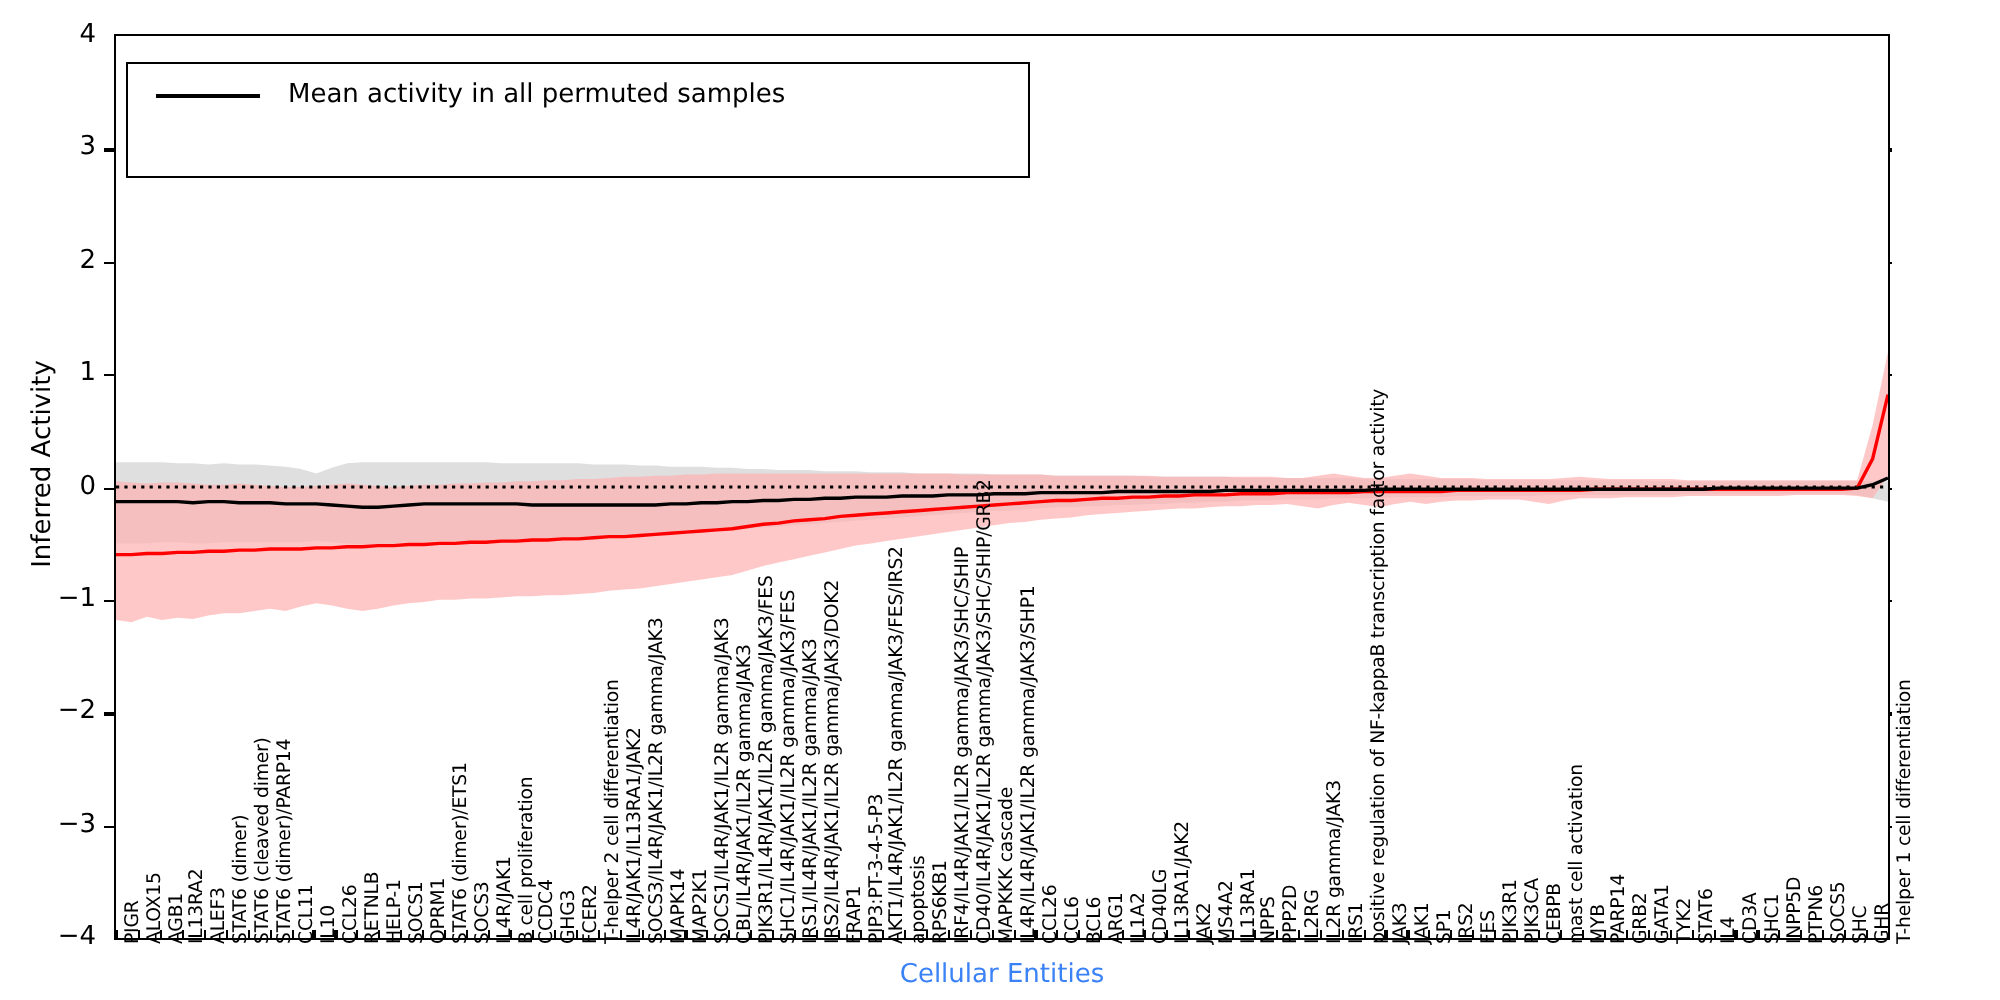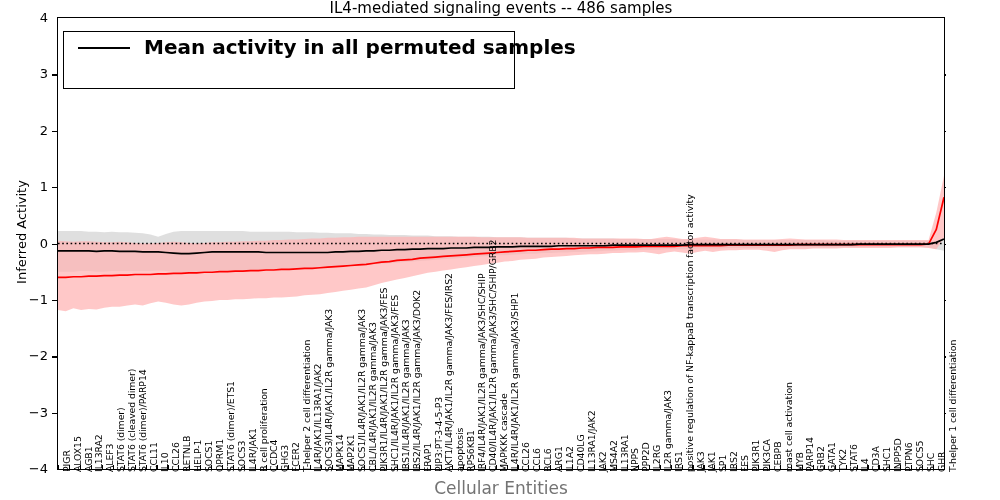--- a/index.html
+++ b/index.html
@@ -20,21 +20,21 @@
 
   .ylabel{
     position:absolute;
     left:-88px;top:222px;width:220px;height:20px;
     transform:rotate(-90deg);
     text-align:center;font-size:13px;color:#000;line-height:20px;
   }
 
   .xlabel{
     position:absolute;left:57px;top:479px;width:888px;height:18px;
-    text-align:center;font-size:17px;color:#737373;line-height:18px;
+    text-align:center;font-size:13px;color:#3b82f6;line-height:18px;
   }
 
   
   #plot{
     position:absolute;left:57px;top:17px;width:888px;height:453px;
     border:1.3px solid #000;box-sizing:border-box;
     overflow:hidden;background:#fff;
   }
   #plotsvg{position:absolute;left:0;top:0;}
 
@@ -46,43 +46,42 @@
   .ytickmark{position:absolute;width:5px;height:1.3px;background:#000;left:52px;}
   .ytickmark.r{left:941px;}
 
   
   #legend{
     position:absolute;left:63px;top:31px;width:452px;height:58px;
     border:1.3px solid #000;background:#fff;box-sizing:border-box;
   }
   .legrow{position:absolute;left:0;height:27px;width:100%;}
   .legline{position:absolute;left:14px;top:13px;width:52px;height:2px;}
-  .legtxt{position:absolute;left:80px;top:1px;font-size:20px;color:#000;
-          line-height:25px;white-space:nowrap;font-weight:bold;}
+  .legtxt{position:absolute;left:80px;top:1px;font-size:13px;color:#000;
+          line-height:25px;white-space:nowrap;}
 
   
   .xtickwrap{position:absolute;left:0;top:0;width:1000px;height:500px;}
   .xtick{
     position:absolute;
     transform-origin:0 0;
     transform:rotate(-90deg);
     font-size:9.4px;
     color:#000;
     white-space:nowrap;
     line-height:9px;
     letter-spacing:-0.1px;
   }
   .xtickmark{position:absolute;width:1.2px;height:5px;background:#000;top:465px;}
 </style>
 </head>
 <body>
 
 <div id="root">
 
-  <div class="chart-title">IL4-mediated signaling events -- 486 samples</div>
   <div class="ylabel">Inferred Activity</div>
   <div class="xlabel">Cellular Entities</div>
 
   <div id="yticks">
       <div class="ytick" style="top: 10px;">4</div>
       <div class="ytick" style="top: 66.375px;">3</div>
       <div class="ytickmark" style="top: 74.375px;"></div>
       <div class="ytickmark r" style="top: 74.375px;"></div>
       <div class="ytick" style="top: 122.75px;">2</div>
       <div class="ytickmark" style="top: 130.75px;"></div>

